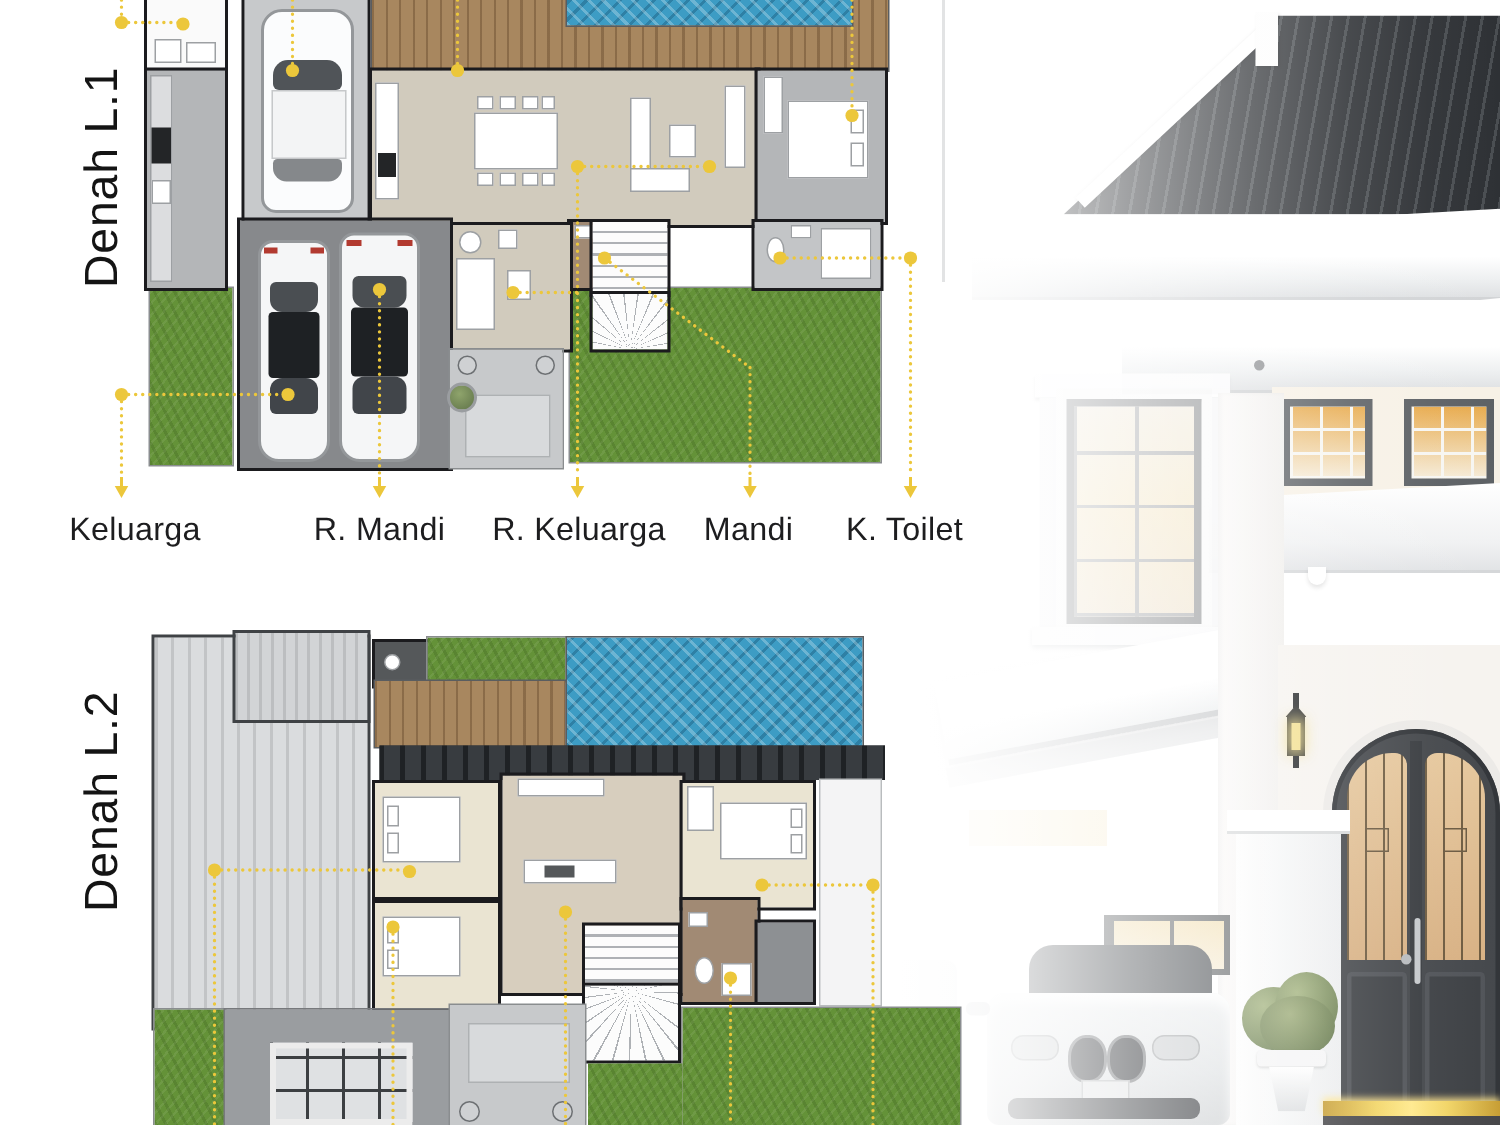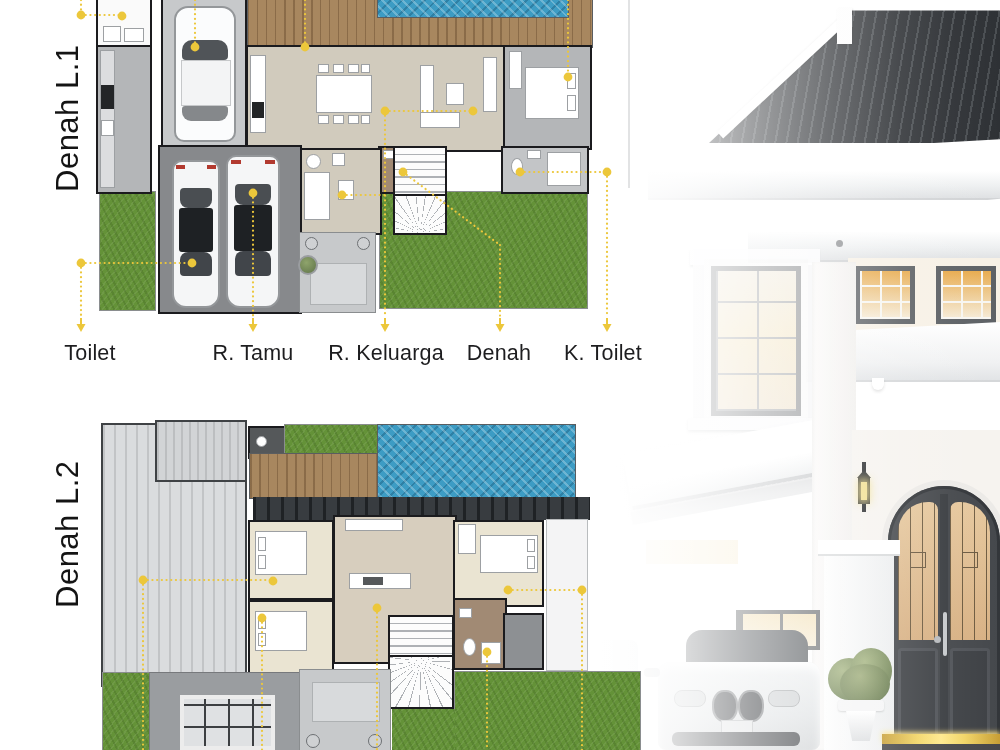--- a/index.html
+++ b/index.html
@@ -281,24 +281,24 @@
     <div class="rm c-grass noline" style="left:297px;top:294px;width:63px;height:41px;"></div>
     <div class="rm c-midgray noline" style="left:55px;top:258px;width:150px;height:77px;outline:1.5px solid #77797c;"></div>
     <div class="abs skylight" style="left:85px;top:280px;width:95px;height:55px;"></div>
     <div class="rm c-lgray noline" style="left:205px;top:255px;width:90px;height:80px;outline:1.5px solid #8a8d8f;">
       <div class="abs" style="left:12px;top:12px;width:66px;height:38px;background:#d8dadc;border:1px solid #aeb1b3;"></div>
       <div class="fw round" style="left:6px;top:64px;width:14px;height:14px;border-color:#6d7073;background:#cfd1d3;"></div>
       <div class="fw round" style="left:68px;top:64px;width:14px;height:14px;border-color:#6d7073;background:#cfd1d3;"></div>
     </div>
   </div>
 
-  <div class="plan-label" style="left:90px;">Toilet</div>
-  <div class="plan-label" style="left:253px;">R. Tamu</div>
+  <div class="plan-label" style="left:90px;">Keluarga</div>
+  <div class="plan-label" style="left:253px;">R. Mandi</div>
   <div class="plan-label" style="left:386px;">R. Keluarga</div>
-  <div class="plan-label" style="left:499px;">Denah</div>
+  <div class="plan-label" style="left:499px;">Mandi</div>
   <div class="plan-label" style="left:603px;">K. Toilet</div>
 
   <svg id="leaders" viewBox="0 0 1000 750" width="1000" height="750">
 
     <path class="ld" d="M81 15 H122"></path>
       <path class="ld" d="M81 0 V15"></path>
     <circle class="ldn" cx="81" cy="15" r="4.4"></circle>
       <circle class="ldn" cx="122" cy="16" r="4.4"></circle>
     <path class="ld" d="M195 0 V47"></path>
       <circle class="ldn" cx="195" cy="47" r="4.4"></circle>

